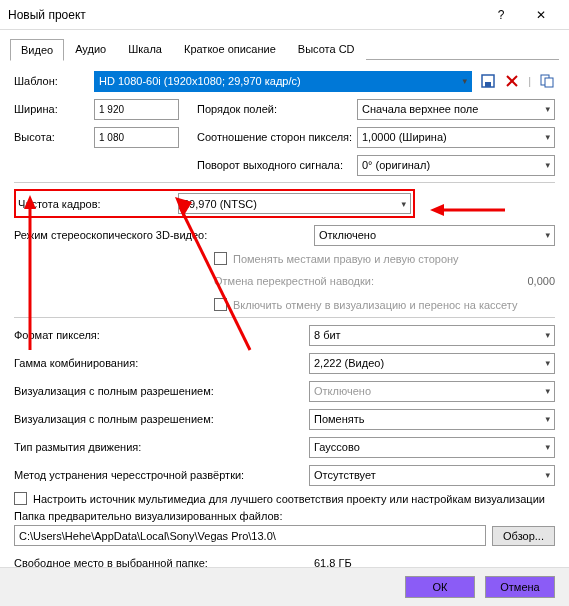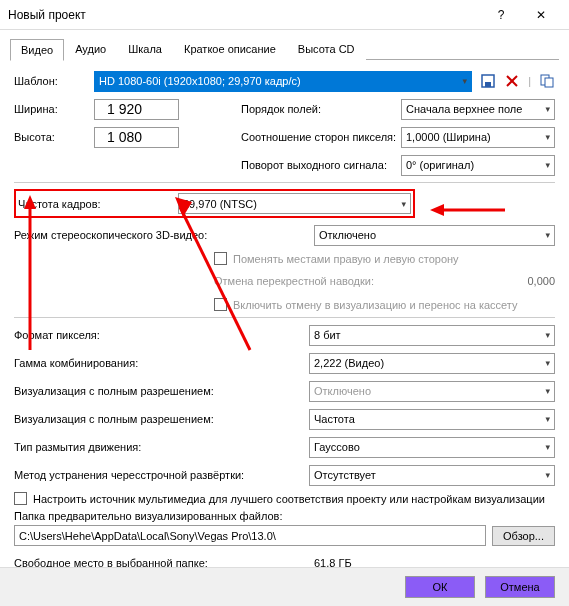--- a/index.html
+++ b/index.html
@@ -7,27 +7,27 @@
 .titlebar { display: flex; align-items: center; height: 30px; padding: 0 8px; border-bottom: 1px solid #ddd; }
 .titlebar-title { flex: 1; font-size: 12px; }
 .titlebar-btn { width: 40px; height: 28px; display: flex; align-items: center; justify-content: center; font-size: 12px; }
 .tabs { display: flex; padding: 8px 10px 0 10px; text-align: center; }
 .tab { padding: 4px 10px; border: 1px solid transparent; cursor: pointer; }
 .tab.active { border: 1px solid #aaa; border-bottom: 1px solid #fff; background: #fff; position: relative; top: 1px; }
 .tab-sep { flex: 1; border-bottom: 1px solid #aaa; }
 .content { padding: 10px 14px; }
 .row { display: flex; align-items: center; margin-bottom: 6px; min-height: 22px; }
 .lbl { width: 80px; }
-.lbl-mid { width: 160px; margin-left: 44px; }
+.lbl-mid { width: 160px; }
 .lbl-xwide { width: 295px; }
 .select { border: 1px solid #999; height: 21px; padding: 1px 4px; background: #fff; font-size: 11px; display: flex; align-items: center; }
 .select .sel-val { flex: 1; overflow: hidden; white-space: nowrap; }
 .select .sel-arrow { font-size: 9px; color: #444; margin-left: 4px; }
 .template-sel { flex: 1; background: #0078d7; color: #fff; border: 1px solid #0078d7; gap: 13px; }
-.input { border: 1px solid #999; height: 21px; padding: 1px 12px; font-size: 14px; width: 85px; }
+.input { border: 1px solid #999; height: 21px; padding: 1px 4px; font-size: 10px; width: 85px; }
 .hr { border-top: 1px solid #ccc; margin: 6px 0; }
 .tool-icons { display: flex; gap: 8px; margin-left: 8px; align-items: center; }
 .icon-btn { width: 16px; height: 16px; display: inline-flex; align-items: center; justify-content: center; }
 .highlight-box { border: 2px solid #e00; padding: 2px; display: flex; align-items: center; flex: 1; }
 .highlight-box .select { flex: 1; }
 .checkbox-row { display: flex; align-items: center; gap: 6px; margin-bottom: 5px; padding-left: 0; }
 .checkbox { width: 13px; height: 13px; border: 1px solid #666; background: #fff; }
 .disabled { color: #999; }
 .num-ro { color: #666; text-align: right; width: 60px; }
 .path-row { display: flex; align-items: center; gap: 6px; margin-bottom: 6px; }
@@ -181,21 +181,21 @@
     <div class="lbl-xwide">Визуализация с полным разрешением:</div>
     <div class="select disabled" style="flex:1">
         <span class="sel-val">Отключено</span>
         <span class="sel-arrow">▾</span>
       </div>
   </div>
 
   <div class="row">
     <div class="lbl-xwide">Визуализация с полным разрешением:</div>
     <div class="select" style="flex:1">
-        <span class="sel-val">Частота</span>
+        <span class="sel-val">Поменять</span>
         <span class="sel-arrow">▾</span>
       </div>
   </div>
 
   <div class="row">
     <div class="lbl-xwide">Тип размытия движения:</div>
     <div class="select" style="flex:1">
         <span class="sel-val">Гауссово</span>
         <span class="sel-arrow">▾</span>
       </div>

